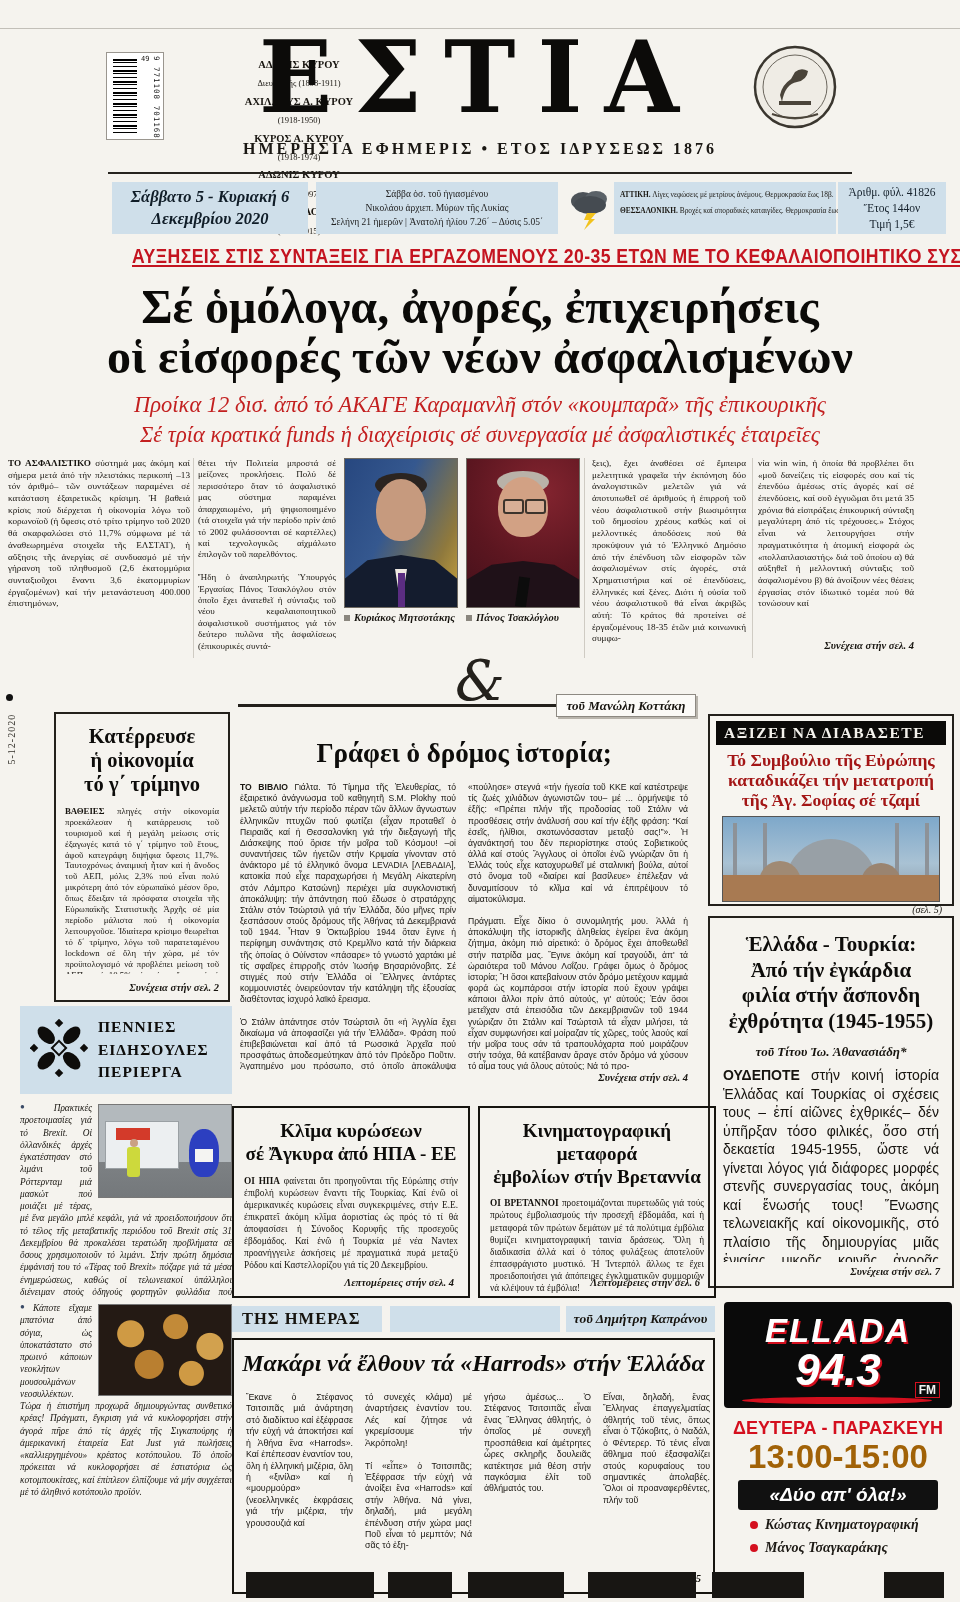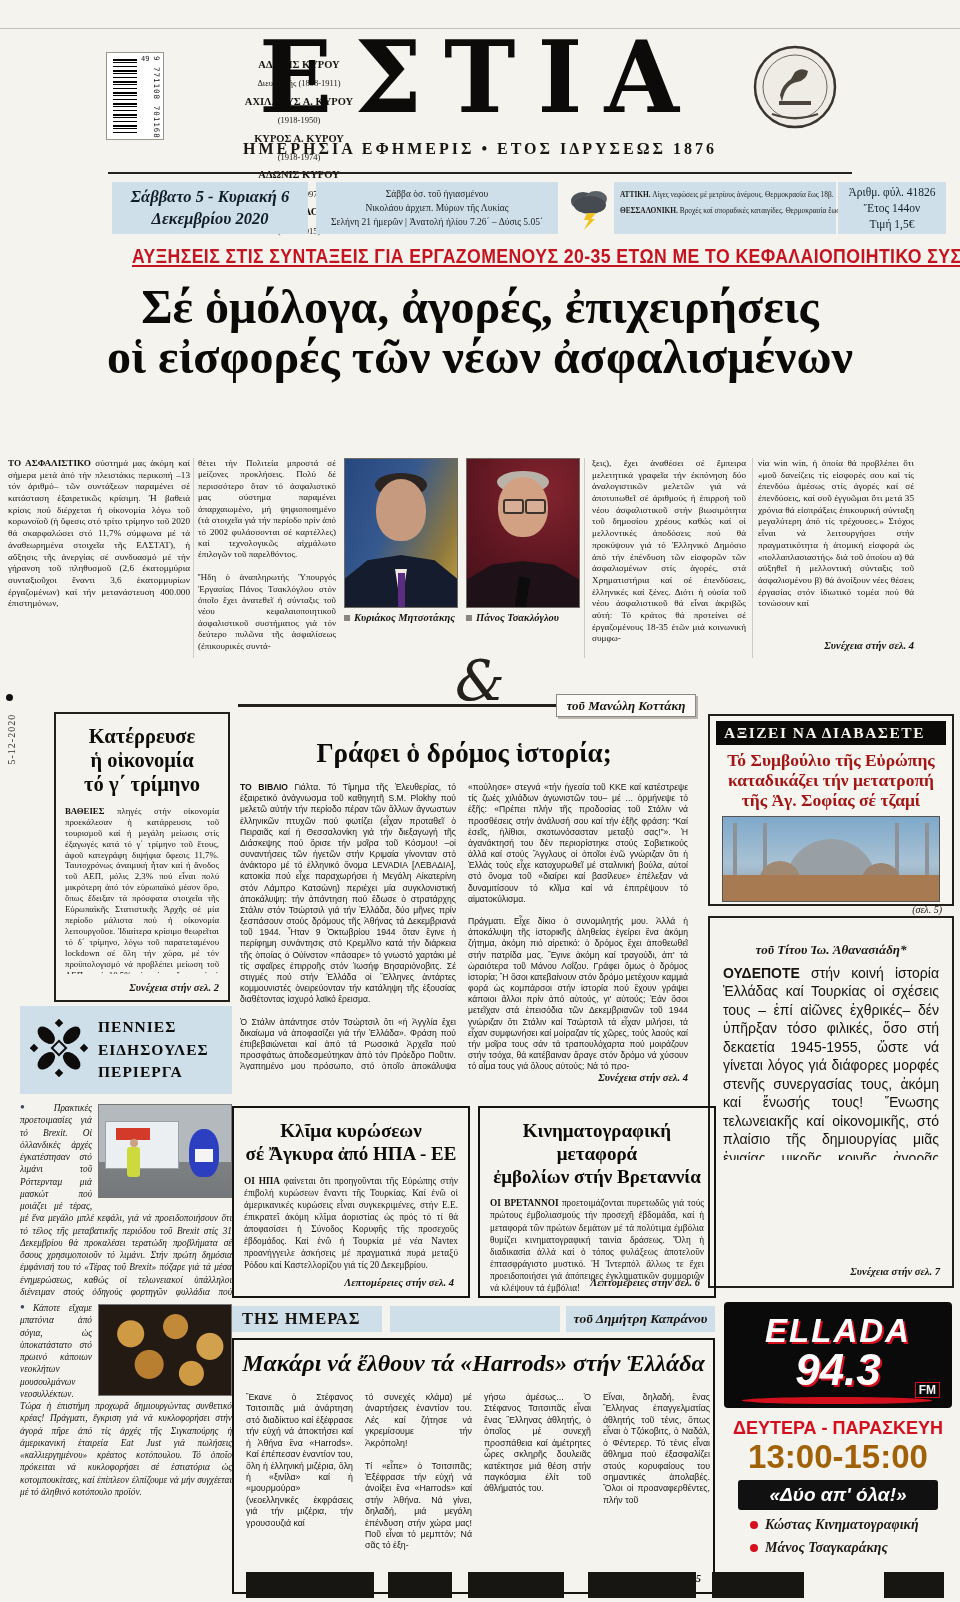--- a/index.html
+++ b/index.html
@@ -251,20 +251,24 @@
   </div>
 
   <div class="abs banner">
     <span>ΑΥΞΗΣΕΙΣ ΣΤΙΣ ΣΥΝΤΑΞΕΙΣ ΓΙΑ ΕΡΓΑΖΟΜΕΝΟΥΣ 20-35 ΕΤΩΝ ΜΕ ΤΟ ΚΕΦΑΛΑΙΟΠΟΙΗΤΙΚΟ ΣΥΣΤΗΜΑ</span>
   </div>
 
   <div class="abs headline">
     <div>Σέ ὁμόλογα, ἀγορές, ἐπιχειρήσεις</div>
     <div>οἱ εἰσφορές τῶν νέων ἀσφαλισμένων</div>
   </div>
+  <div class="abs subheads">
+    <div>Προίκα 12 δισ. ἀπό τό ΑΚΑΓΕ Καραμανλῆ στόν «κουμπαρᾶ» τῆς ἐπικουρικῆς</div>
+    <div>Σέ τρία κρατικά funds ἡ διαχείρισις σέ συνεργασία μέ ἀσφαλιστικές ἑταιρεῖες</div>
+  </div>
 
   <div class="abs leadcol just" id="lead-c1">
     <p><b>ΤΟ ΑΣΦΑΛΙΣΤΙΚΟ</b> <span>σύστημά μας ἀκόμη καί σήμερα μετά ἀπό τήν πλειστάκις περικοπή –13 τόν ἀριθμό– τῶν συντάξεων παραμένει σέ κατάσταση ἐξαιρετικῶς κρίσιμη. Ἡ βαθειά κρίσις πού διέρχεται ἡ οἰκονομία λόγω τοῦ κορωνοϊοῦ (ἡ ὕφεσις στό τρίτο τρίμηνο τοῦ 2020 θά σκαρφαλώσει στό 11,7% σύμφωνα μέ τά ἀναθεωρημένα στοιχεῖα τῆς ΕΛΣΤΑΤ), ἡ αὔξησις τῆς ἀνεργίας σέ συνδυασμό μέ τήν γήρανση τοῦ πληθυσμοῦ (2,6 ἑκατομμύρια συνταξιοῦχοι ἔναντι 3,6 ἑκατομμυρίων ἐργαζομένων) καί τήν μετανάστευση 400.000 ἐπιστημόνων,</span></p>
   </div>
   <div class="abs leadcol just pre" id="lead-c2">θέτει τήν Πολιτεία μπροστά σέ μείζονες προκλήσεις. Πολύ δέ περισσότερο ὅταν τό ἀσφαλιστικό μας σύστημα παραμένει ἀπαρχαιωμένο, μή ψηφιοποιημένο (τά στοιχεῖα γιά τήν περίοδο πρίν ἀπό τό 2002 φυλάσσονται σέ καρτέλλες) καί τεχνολογικῶς αἰχμάλωτο ἐπιλογῶν τοῦ παρελθόντος.
 
 Ἤδη ὁ ἀναπληρωτής Ὑπουργός Ἐργασίας Πάνος Τσακλόγλου στόν ὁποῖο ἔχει ἀνατεθεῖ ἡ σύνταξις τοῦ νέου κεφαλαιοποιητικοῦ ἀσφαλιστικοῦ συστήματος γιά τόν δεύτερο πυλῶνα τῆς ἀσφαλίσεως (ἐπικουρικές συντά-</div>
   <div class="abs leadcol just" id="lead-c3">ξεις), ἔχει ἀναθέσει σέ ἔμπειρα μελετητικά γραφεῖα τήν ἐκπόνηση δύο ἀναλογιστικῶν μελετῶν γιά νά ἀποτυπωθεῖ σέ ἀριθμούς ἡ ἐπιρροή τοῦ νέου ἀσφαλιστικοῦ στήν βιωσιμότητα τοῦ δημοσίου χρέους καθώς καί οἱ μελλοντικές ἀποδόσεις πού θά προκύψουν γιά τό Ἑλληνικό Δημόσιο ἀπό τήν ἐπένδυση τῶν εἰσφορῶν τῶν ἀσφαλισμένων στίς ἀγορές, στά Χρηματιστήρια καί σέ ἐπενδύσεις, ἑλληνικές καί ξένες. Διότι ἡ οὐσία τοῦ νέου ἀσφαλιστικοῦ θά εἶναι ἀκριβῶς αὐτή: Τό κράτος θά προτείνει σέ ἐργαζομένους 18-35 ἐτῶν μιά κοινωνική συμφω-</div>
   <div class="abs leadcol just" id="lead-c4">νία win win, ἡ ὁποία θά προβλέπει ὅτι «μοῦ δανείζεις τίς εἰσφορές σου καί τίς ἐπενδύω ἀμέσως στίς ἀγορές καί σέ ἐπενδύσεις, καί σοῦ ἐγγυῶμαι ὅτι μετά 35 χρόνια θά εἰσπράξεις ἐπικουρική σύνταξη μεγαλύτερη ἀπό τίς τρέχουσες.» Στόχος εἶναι νά λειτουργήσει στήν πραγματικότητα ἡ ἀτομική εἰσφορά ὡς «πολλαπλασιαστής» διά τοῦ ὁποίου α) θά αὐξηθεῖ ἡ μελλοντική σύνταξις τοῦ ἀσφαλισμένου β) θά ἀνοίξουν νέες θέσεις ἐργασίας στόν ἰδιωτικό τομέα πού θά τονώσουν καί</div>
   <div class="abs cont lead-cont">Συνέχεια στήν σελ. 4</div>
@@ -333,20 +337,26 @@
       <div class="hs-m" style="left:202px;"></div>
       <div class="hs-dome"></div>
       <div style="position:absolute;left:36px;top:44px;width:42px;height:24px;border-radius:42px 42px 0 0;background:#a08a74;"></div>
       <div style="position:absolute;left:138px;top:46px;width:40px;height:22px;border-radius:40px 40px 0 0;background:#9a8470;"></div>
       <div class="hs-base"></div>
     </div>
     <div class="worth-caption">(σελ. 5)</div>
   </div>
 
   <div class="abs gtbox">
+    <div class="gt-title">
+      <div>Ἑλλάδα - Τουρκία:</div>
+        <div>Ἀπό τήν ἐγκάρδια</div>
+      <div>φιλία στήν ἄσπονδη</div>
+        <div>ἐχθρότητα (1945-1955)</div>
+    </div>
     <div class="gt-byline"><b>τοῦ Τίτου Ἰω. Ἀθανασιάδη*</b></div>
     <div class="gt-body just sans">
       <b>ΟΥΔΕΠΟΤΕ</b> <span>στήν κοινή ἱστορία Ἑλλάδας καί Τουρκίας οἱ σχέσεις τους – ἐπί αἰῶνες ἐχθρικές– δέν ὑπῆρξαν τόσο φιλικές, ὅσο στή δεκαετία 1945-1955, ὥστε νά γίνεται λόγος γιά διάφορες μορφές στενῆς συνεργασίας τους, ἀκόμη καί ἕνωσής τους! Ἕνωσης τελωνειακῆς καί οἰκονομικῆς, στό πλαίσιο τῆς δημιουργίας μιᾶς ἑνιαίας μικρῆς κοινῆς ἀγορᾶς μεταξύ τους. Ὑπῆρξαν τότε μερικοί (νά τούς ἀποκαλέσουμε ρομαντικούς;) πού παρότι ἦταν μπαρουτοκαπνισμένοι μαχητές τῶν ἑλληνοτουρκικῶν πολέμων, ὁραματίσθηκαν ἀκόμη καί</span>
     </div>
     <div class="cont gt-cont">Συνέχεια στήν σελ. 7</div>
   </div>
 
   <div class="abs penniesbox bluebox">
     <span>
       <svg width="58" height="58" viewBox="0 0 58 58">

